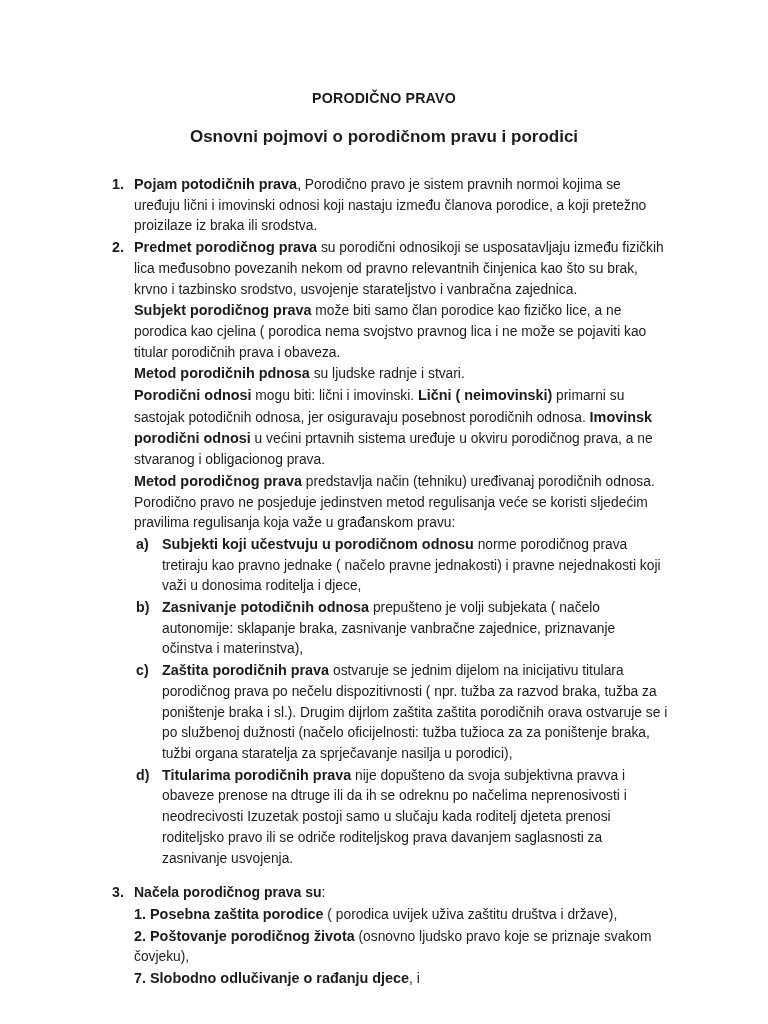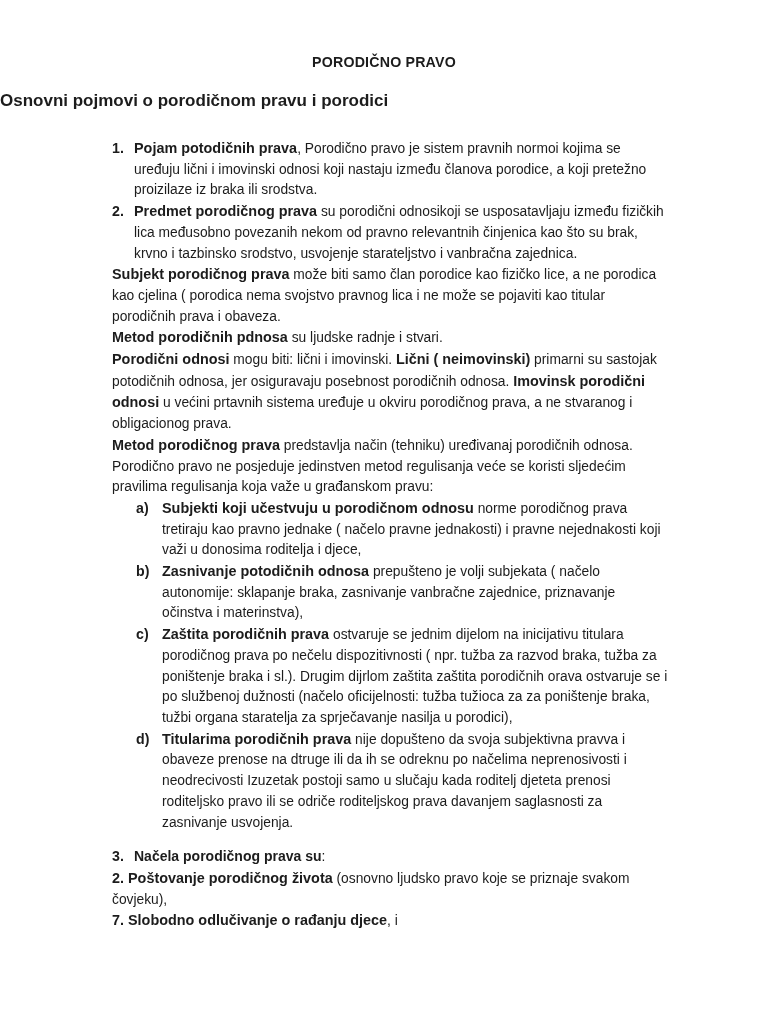--- a/index.html
+++ b/index.html
@@ -11,50 +11,50 @@
     position: relative;
     width: 768px;
     height: 1024px;
     background: #ffffff;
     overflow: hidden;
     font-family: "Liberation Sans", "DejaVu Sans", sans-serif;
     color: #1c1c1c;
     box-sizing: border-box;
   }
   .doc-title {
-    padding-top: 52px;
+    padding-top: 88px;
     text-align: center;
     font-weight: 700;
     font-size: 14.2px;
     line-height: 20px;
     letter-spacing: 0.2px;
   }
   .doc-subtitle {
     margin-top: 17px;
-    text-align: left;
+    text-align: center;
     font-weight: 700;
     font-size: 17px;
     line-height: 24px;
   }
   .content {
     margin: 25px 100px 0 112px;
     font-size: 13.8px;
     line-height: 20.7px;
     text-align: left;
   }
   .block { position: relative; }
   .block .marker {
     position: absolute;
     left: 0;
     top: 0;
     font-weight: 700;
     font-size: 14.2px;
   }
   .numbered { padding-left: 22px; }
-  .para     { }
+  .para     { margin-left: 22px; }
   .lettered { margin-left: 24px; padding-left: 26px; }
   .gap      { margin-top: 13px; }
   .b { font-weight: 700; font-size: 14.4px; }
   .r { font-weight: 400; }
   .big .b { font-size: 14px; }
 </style>
 </head>
 <body>
 
 <div class="page">
@@ -65,16 +65,17 @@
       <div class="block numbered"><span class="marker">2.</span><span class="runs"><span class="b">Predmet porodičnog prava</span><span class="r"> su porodični odnosikoji se usposatavljaju između fizičkih lica međusobno povezanih nekom od pravno relevantnih činjenica kao što su brak, krvno i tazbinsko srodstvo, usvojenje starateljstvo i vanbračna zajednica.</span></span></div>
       <div class="block para"><span class="runs"><span class="b">Subjekt porodičnog prava</span><span class="r"> može biti samo član porodice kao fizičko lice, a ne porodica kao cjelina ( porodica nema svojstvo pravnog lica i ne može se pojaviti kao titular porodičnih prava i obaveza.</span></span></div>
       <div class="block para"><span class="runs"><span class="b">Metod porodičnih pdnosa</span><span class="r"> su ljudske radnje i stvari.</span></span></div>
       <div class="block para"><span class="runs"><span class="b">Porodični odnosi</span><span class="r"> mogu biti: lični i imovinski. </span><span class="b">Lični ( neimovinski)</span><span class="r"> primarni su sastojak potodičnih odnosa, jer osiguravaju posebnost porodičnih odnosa. </span><span class="b">Imovinsk porodični odnosi</span><span class="r"> u većini prtavnih sistema uređuje u okviru porodičnog prava, a ne stvaranog i obligacionog prava.</span></span></div>
       <div class="block para"><span class="runs"><span class="b">Metod porodičnog prava</span><span class="r"> predstavlja način (tehniku) uređivanaj porodičnih odnosa. Porodično pravo ne posjeduje jedinstven metod regulisanja veće se koristi sljedećim pravilima regulisanja koja važe u građanskom pravu:</span></span></div>
       <div class="block lettered"><span class="marker">a)</span><span class="runs"><span class="b">Subjekti koji učestvuju u porodičnom odnosu</span><span class="r"> norme porodičnog prava tretiraju kao pravno jednake ( načelo pravne jednakosti) i pravne nejednakosti koji važi u donosima roditelja i djece,</span></span></div>
       <div class="block lettered"><span class="marker">b)</span><span class="runs"><span class="b">Zasnivanje potodičnih odnosa</span><span class="r"> prepušteno je volji subjekata ( načelo autonomije: sklapanje braka, zasnivanje vanbračne zajednice, priznavanje očinstva i materinstva),</span></span></div>
       <div class="block lettered"><span class="marker">c)</span><span class="runs"><span class="b">Zaštita porodičnih prava</span><span class="r"> ostvaruje se jednim dijelom na inicijativu titulara porodičnog prava po nečelu dispozitivnosti ( npr. tužba za razvod braka, tužba za poništenje braka i sl.). Drugim dijrlom zaštita zaštita porodičnih orava ostvaruje se i po službenoj dužnosti (načelo oficijelnosti: tužba tužioca za za poništenje braka, tužbi organa staratelja za sprječavanje nasilja u porodici),</span></span></div>
       <div class="block lettered"><span class="marker">d)</span><span class="runs"><span class="b">Titularima porodičnih prava</span><span class="r"> nije dopušteno da svoja subjektivna pravva i obaveze prenose na dtruge ili da ih se odreknu po načelima neprenosivosti i neodrecivosti Izuzetak postoji samo u slučaju kada roditelj djeteta prenosi roditeljsko pravo ili se odriče roditeljskog prava davanjem saglasnosti za zasnivanje usvojenja.</span></span></div>
       <div class="block numbered gap big"><span class="marker">3.</span><span class="runs"><span class="b">Načela porodičnog prava su</span><span class="r">:</span></span></div>
+      <div class="block para"><span class="runs"><span class="b">1. Posebna zaštita porodice</span><span class="r"> ( porodica uvijek uživa zaštitu društva i države),</span></span></div>
       <div class="block para"><span class="runs"><span class="b">2. Poštovanje porodičnog života</span><span class="r"> (osnovno ljudsko pravo koje se priznaje svakom čovjeku),</span></span></div>
       <div class="block para"><span class="runs"><span class="b">7. Slobodno odlučivanje o rađanju djece</span><span class="r">, i</span></span></div>
     </div>
 </div>
 
 </body></html>

